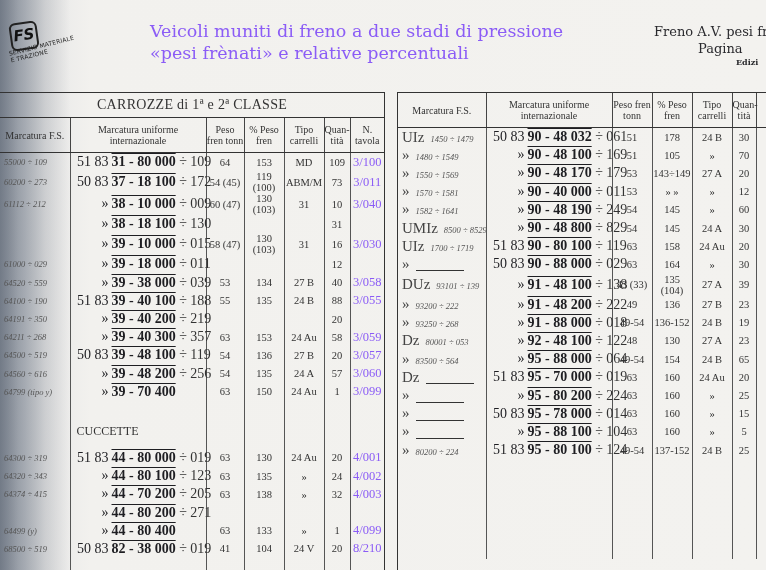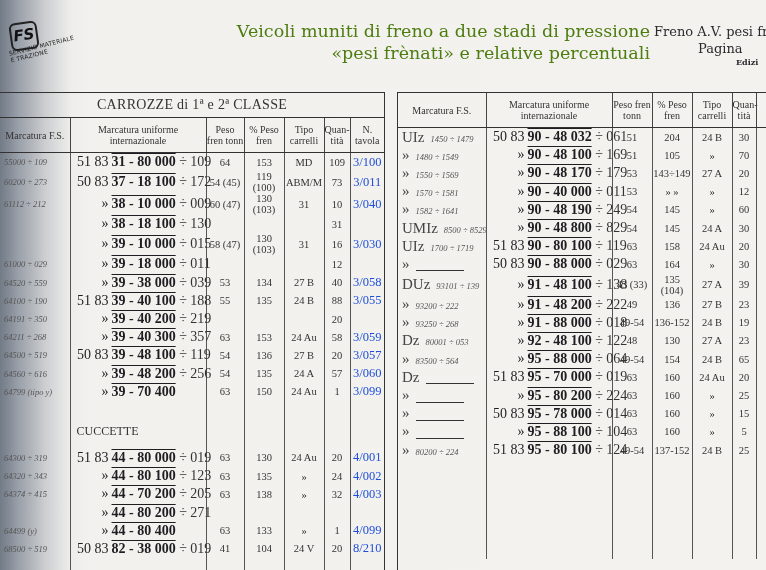--- a/index.html
+++ b/index.html
@@ -23,22 +23,22 @@
     font: bold italic 15px "DejaVu Sans", sans-serif; line-height:22px; text-align:center; color:#111;
     transform: rotate(-8deg);
   }
   .logo .sub {
     position:absolute; left:0; top:28px; width:70px;
     font: 6px "DejaVu Sans", sans-serif; color:#222; line-height:7px;
     transform: rotate(-14deg); transform-origin:left top;
     text-transform:uppercase; letter-spacing:0.2px;
   }
   .title {
-    position:absolute; top:20px; left:150px; width:500px; text-align:right;
-    font-size:17.5px; line-height:22px; color:#4d7c0f;
+    position:absolute; top:20px; left:150px; width:500px; text-align:left;
+    font-size:17.5px; line-height:22px; color:#8b5cf6;
   }
   .header-right {
     position:absolute; top:24px; left:654px; width:200px;
     font-size:13px; color:#2a2a2e;
   }
   .header-right .line1 { white-space:nowrap; }
   .header-right .line1 .small { font-size:13px; }
   .header-right .line2 { margin-left:44px; margin-top:2px; font-size:13px; }
   .header-right .line3 { margin-left:82px; margin-top:1px; font-size:8px; font-weight:bold; }
 
@@ -53,21 +53,21 @@
   .tbl td { border-right:1px solid #555; text-align:center; vertical-align:middle; }
   .tbl td:last-child { border-right:none; }
   .row td { height:18.2px; }
   .mfs { text-align:left !important; font-style:italic; font-size:8.5px; color:#555; padding-left:4px !important; white-space:nowrap; }
   .mfs .pref { font-style:normal; font-size:15px; color:#444; margin-right:6px; }
   .mfs .blank { display:inline-block; width:48px; border-bottom:1px solid #333; height:8px; vertical-align:middle; }
   .mui { text-align:left !important; white-space:nowrap; font-size:14px; color:#1e1e22;font-family:Liberation Serif, serif; }
   .mui .pfx { display:inline-block; width:38px; text-align:right; margin-right:3px; }
   .mui .num { font-weight:bold; text-decoration: overline; }
   .mui .range { font-weight:normal; color:#333; }
-  .tav { font-size:12.5px; color:#1d4ed8; }
+  .tav { font-size:12.5px; color:#8b5cf6; }
   .mono-sm { font-size:10.5px; }
   .subsection { text-align:left !important; font-size:12px; padding-left:6px !important; padding-top:14px !important; }
   .table-frame { position:absolute; border:1.5px solid #333; border-bottom:none; }
 </style>
 </head>
 <body>
 
 <div class="page-shadow"></div>
 
 <div class="logo">
@@ -324,21 +324,21 @@
         <th>Tipo carrelli</th>
         <th>Quan-tità</th>
         <th></th>
       </tr>
   </thead>
   <tbody id="right-body">
       <tr class="row">
         <td class="mfs"><span class="pref">UIz</span><span class="">1450 ÷ 1479</span></td>
         <td class="mui"><span class="pfx">50 83</span><span class="num">90 - 48 032</span> <span class="range">÷ 061</span></td>
         <td class="mono-sm">51</td>
-        <td class="mono-sm">204</td>
+        <td class="mono-sm">178</td>
         <td class="mono-sm">24 B</td>
         <td class="mono-sm">30</td>
         <td></td>
       </tr>
       <tr class="row">
         <td class="mfs"><span class="pref">»</span><span class="">1480 ÷ 1549</span></td>
         <td class="mui"><span class="pfx">»</span><span class="num">90 - 48 100</span> <span class="range">÷ 169</span></td>
         <td class="mono-sm">51</td>
         <td class="mono-sm">105</td>
         <td class="mono-sm">»</td>

